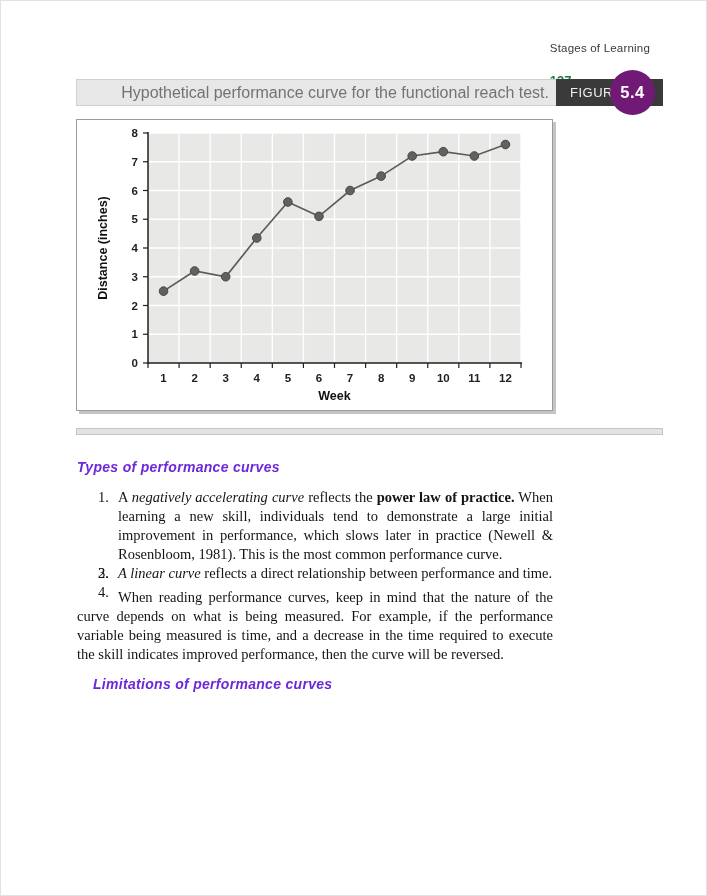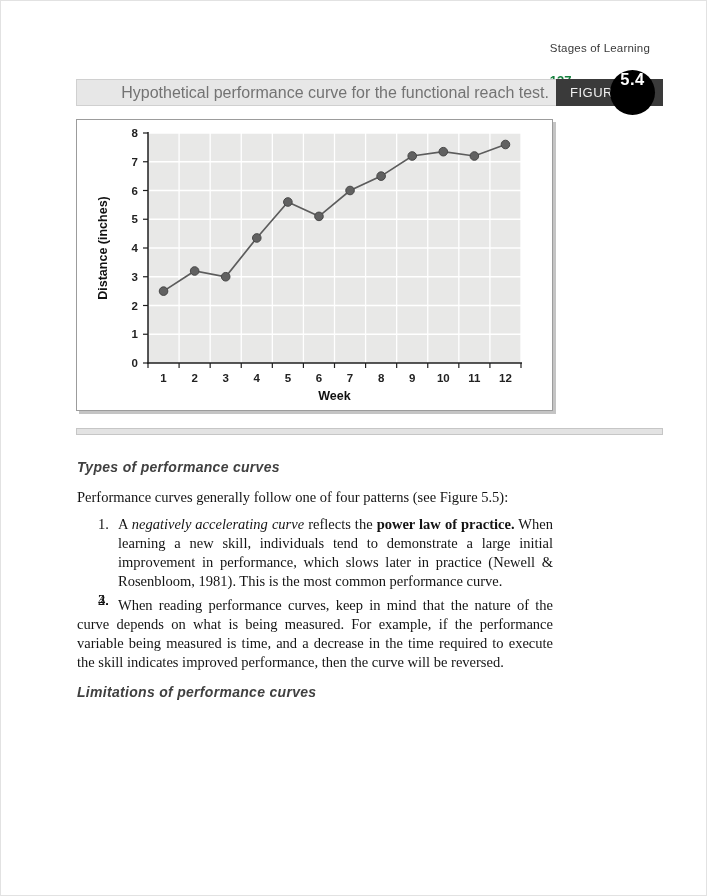--- a/index.html
+++ b/index.html
@@ -22,21 +22,21 @@
     box-sizing:border-box;display:flex;align-items:center;justify-content:flex-end;
     padding-right:7px;font-size:16px;color:#737373;
   }
   .caption-dark{
     flex:1;background:#3a3a3a;display:flex;align-items:center;
     padding-left:14px;box-sizing:border-box;
   }
   .figure-label{color:#f0f0f0;font-size:13px;letter-spacing:.5px;}
   .figure-badge{
     position:absolute;left:534px;top:-9px;width:45px;height:45px;border-radius:50%;
-    background:#000000;display:flex;justify-content:center;
+    background:#701a75;display:flex;align-items:center;justify-content:center;
     color:#fff;font-size:16.5px;font-weight:bold;letter-spacing:.5px;z-index:2;
   }
   
   .chart-frame{
     position:absolute;top:118px;left:75px;width:477px;height:292px;
     box-sizing:border-box;border:1px solid #9c9c9c;background:#fff;
     box-shadow:3px 3px 0 #c4c4c4;
   }
   .chart-frame svg{display:block;}
   
@@ -44,23 +44,23 @@
     position:absolute;top:427px;left:75px;width:587px;height:7px;
     box-sizing:border-box;background:#e3e3e3;border:1px solid #c6c6c6;
   }
   
   .content{
     position:absolute;top:458px;left:76px;width:476px;
     font-family:"Liberation Serif",serif;font-size:14.5px;line-height:19px;color:#141414;
   }
   .section-heading{
     font-family:"Liberation Sans",sans-serif;font-size:14px;font-weight:bold;
-    font-style:italic;letter-spacing:.3px;color:#404040;margin:0 0 12px 0;line-height:17px;
+    font-style:italic;letter-spacing:.3px;color:#6d28d9;margin:0 0 12px 0;line-height:17px;
   }
-  .section-heading.second{margin:6px 0 10px 0;}
+  .section-heading.second{margin:6px 0 10px 16px;}
   .intro{margin:0 0 8px 0;}
   .num-list{margin:0;}
   .list-item{position:relative;padding-left:41px;text-align:justify;}
   .list-item .num{position:absolute;left:21px;}
   .closing-para{margin:5px 0 12px 0;text-align:justify;text-indent:41px;}
   .plain-para{margin:8px 0 0 0;text-align:justify;}
   .italic{font-style:italic;}
   .bold{font-weight:bold;}
 </style>
 </head>
@@ -168,24 +168,23 @@
         <text x="428.4583333333333" y="262" text-anchor="middle" font-size="11.5" font-weight="bold" fill="#222222">12</text>
         <text x="257.5" y="280" text-anchor="middle" font-size="12.5" font-weight="bold" fill="#111">Week</text>
         <text text-anchor="middle" font-size="12.5" font-weight="bold" fill="#111" transform="translate(30 128) rotate(-90)">Distance (inches)</text>
       </svg>
   </div>
 
   <div class="divider"></div>
 
   <div class="content">
     <h2 class="section-heading">Types of performance curves</h2>
-    <p class="intro">Performance curves generally follow one of four patterns (see Figure 5.5):</p>
     <div class="num-list">
         <div class="list-item"><span class="num">1.</span><span><span>A </span><span class="italic">negatively accelerating curve</span><span> reflects the </span><span class="bold">power law of practice.</span><span> When learning a new skill, individuals tend to demonstrate a large initial improvement in performance, which slows later in practice (Newell &amp; Rosenbloom, 1981). This is the most common performance curve.</span></span></div>
         <div class="list-item"><span class="num">2.</span></div>
-        <div class="list-item"><span class="num">3.</span></div>
+        <div class="list-item"><span class="num">3.</span><span><span class="italic">A linear curve</span><span> reflects a direct relationship between performance and time.</span></span></div>
         <div class="list-item"><span class="num">4.</span></div>
       </div>
     <p class="closing-para">When reading performance curves, keep in mind that the nature of the curve depends on what is being measured. For example, if the performance variable being measured is time, and a decrease in the time required to execute the skill indicates improved performance, then the curve will be reversed.</p>
     <h2 class="section-heading second">Limitations of performance curves</h2>
   </div>
 
 </div>
 
 </body></html>

